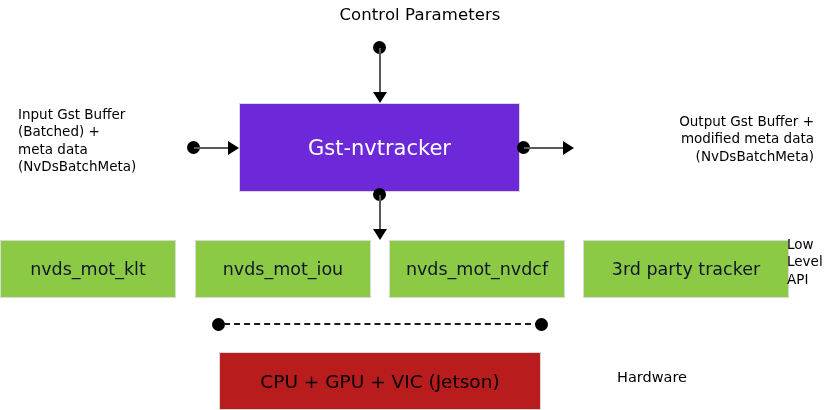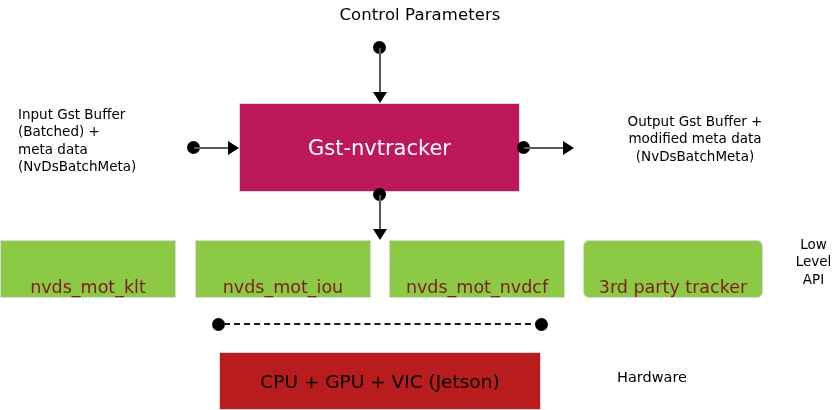--- a/index.html
+++ b/index.html
@@ -37,32 +37,32 @@
 
   #input-label {
     left: 18px;
     top: 106px;
     width: 165px;
     text-align: left;
     font-size: 13.5px;
   }
 
   #output-label {
-    left: 590px;
+    left: 604px;
     top: 113px;
     width: 210px;
-    text-align: center;
+    text-align: right;
     font-size: 13.5px;
   }
 
   #lowlevel-label {
     left: 787px;
     top: 236px;
     width: 53px;
-    text-align: center;
+    text-align: left;
     font-size: 13.5px;
   }
 
   #hardware-label {
     left: 592px;
     top: 368px;
     width: 120px;
     text-align: center;
     font-size: 14.5px;
   }
@@ -75,39 +75,38 @@
     align-items: center;
     justify-content: center;
     text-align: center;
   }
 
   #main-block {
     left: 239px;
     top: 103px;
     width: 281px;
     height: 89px;
-    background: #be185d;
+    background: #6d28d9;
     border: 1px solid #d9d9d9;
     color: #ffffff;
     font-size: 21px;
   }
 
   .ll-box {
     top: 240px;
     height: 58px;
     background: #8cc944;
     border: 1px solid #d9d9d9;
-    color: #7f1d1d;
+    color: #0f172a;
     font-size: 17.5px;
-    align-items: flex-end;
   }
   #ll-box-0 { left: 0px;   width: 176px; }
   #ll-box-1 { left: 195px; width: 176px; }
   #ll-box-2 { left: 389px; width: 176px; }
-  #ll-box-3 { left: 583px; width: 180px; border-radius: 6px; }
+  #ll-box-3 { left: 583px; width: 206px; }
 
   #hardware-block {
     left: 219px;
     top: 352px;
     width: 322px;
     height: 58px;
     background: #b91c1c;
     border: 1px solid #d9d9d9;
     color: #000000;
     font-size: 18.5px;

